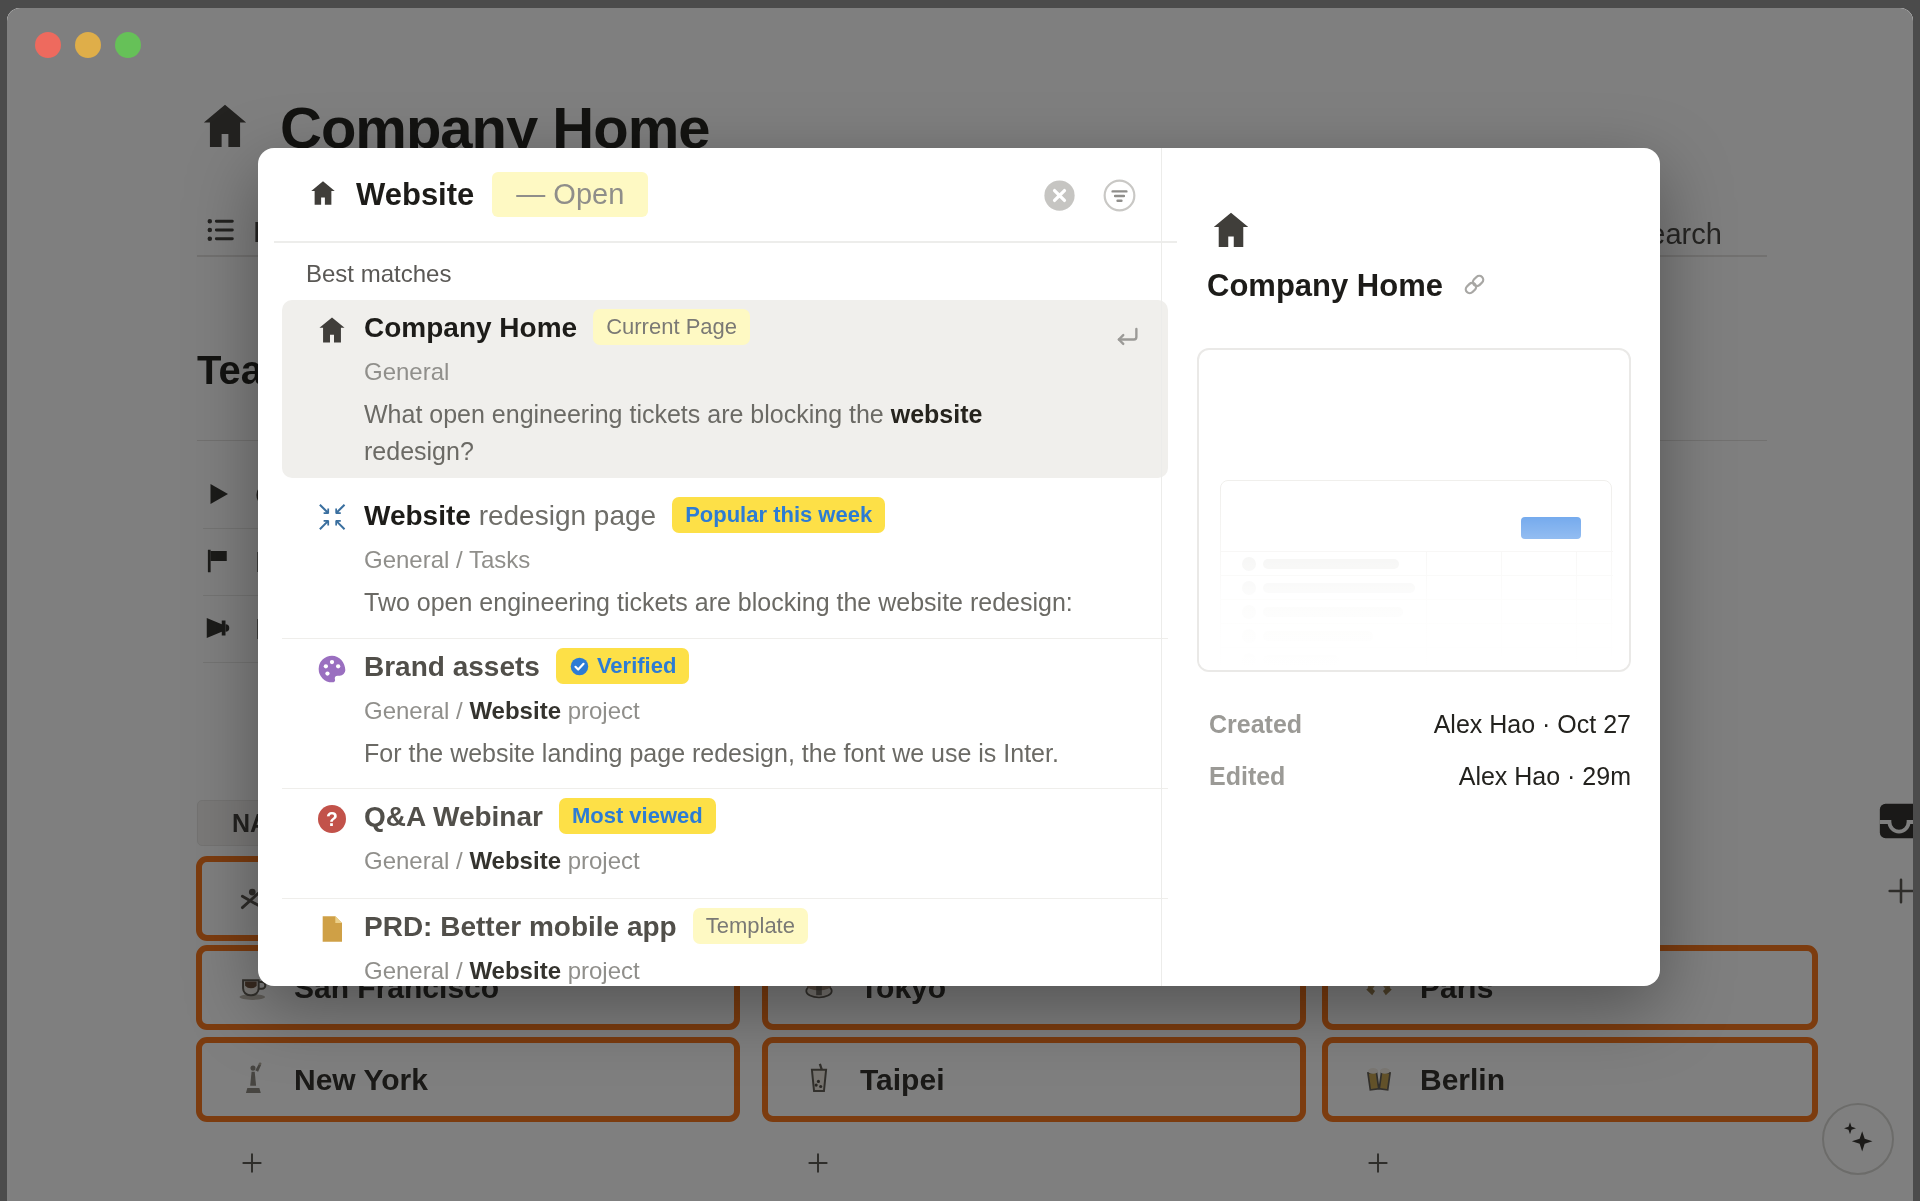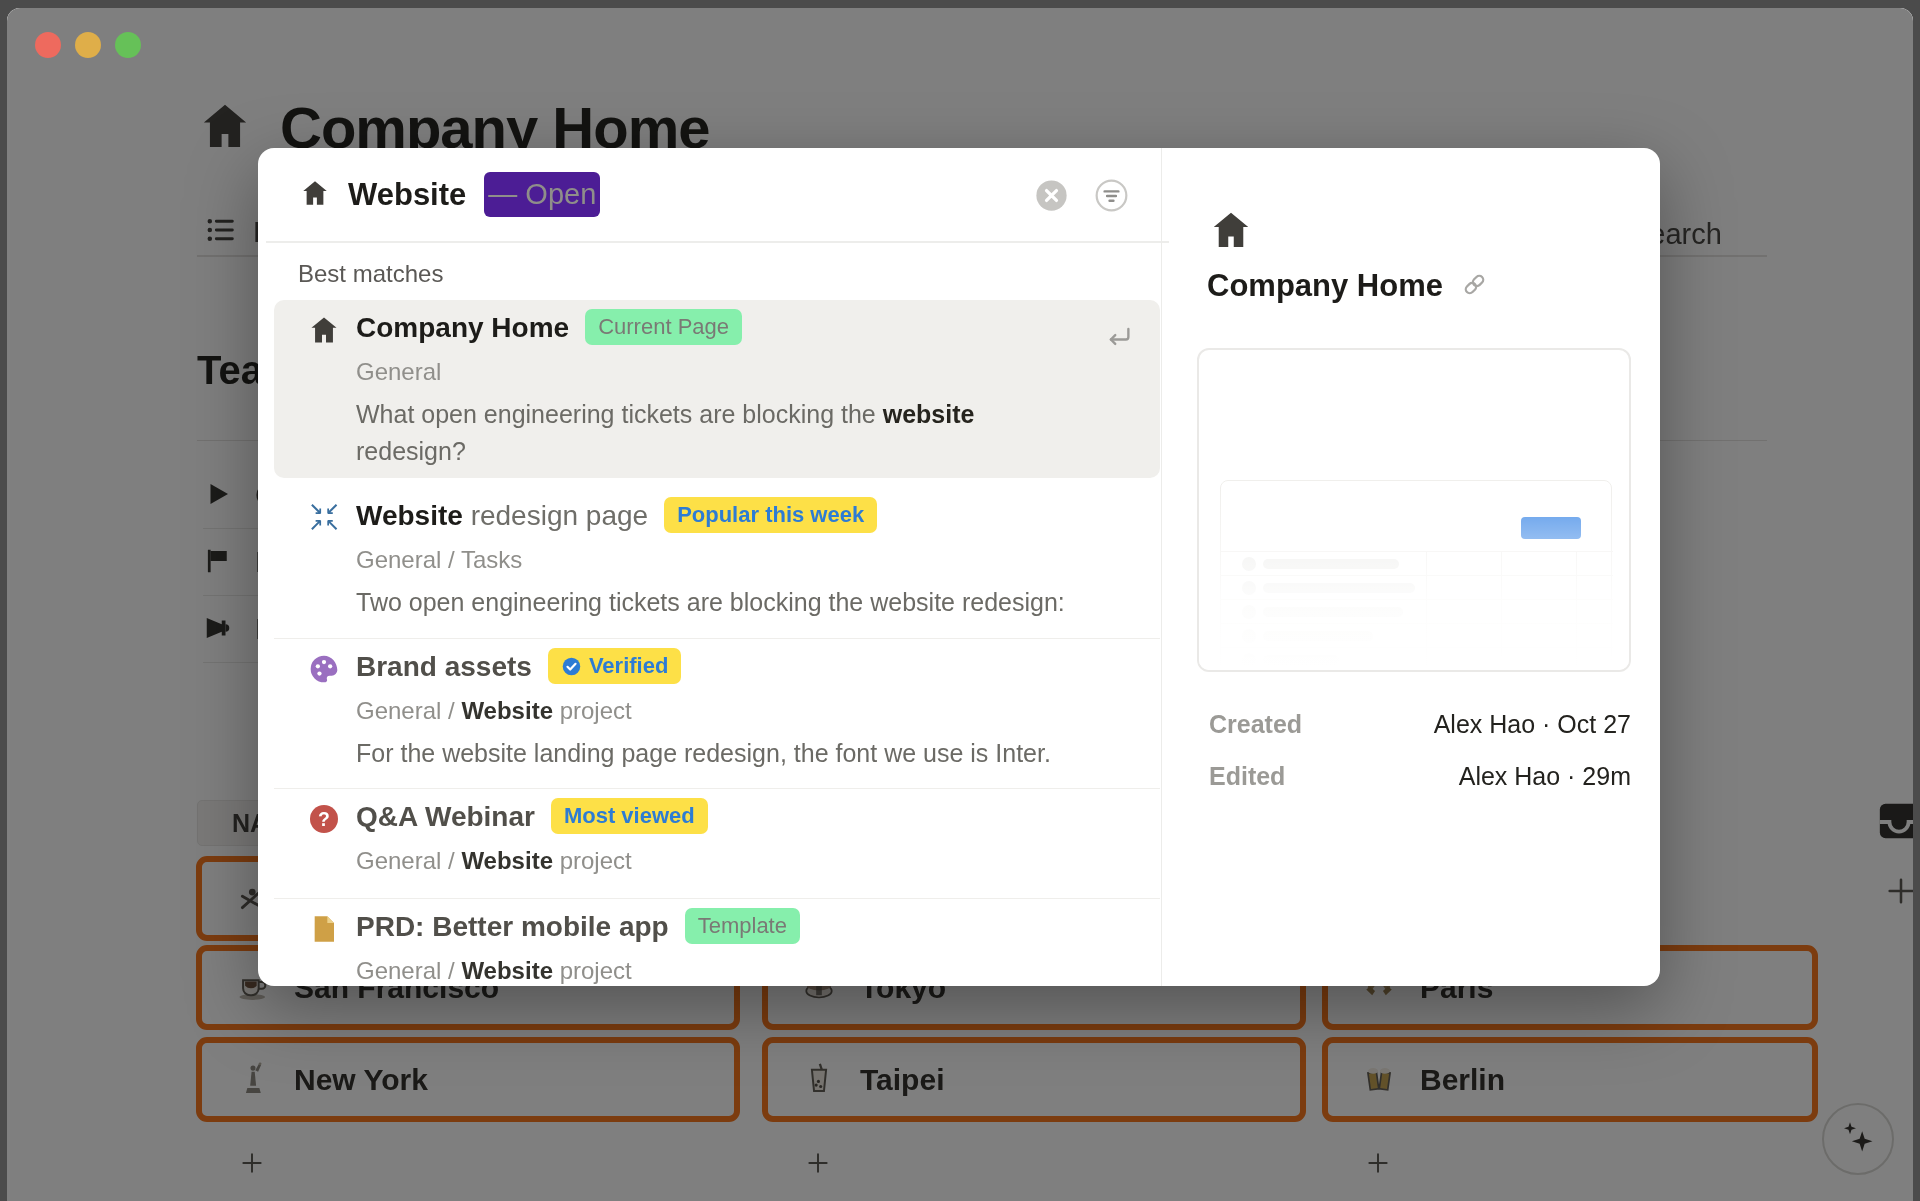--- a/index.html
+++ b/index.html
@@ -43,42 +43,42 @@
   .ai-fab svg { width:40px; height:40px; }
 
   
   .overlay { position:absolute; inset:0; background:rgba(10,10,10,0.52); }
   .traffic { position:absolute; left:28px; top:24px; display:flex; gap:14px; }
   .tl { width:26px; height:26px; border-radius:50%; }
 
   
   .modal { position:absolute; left:251px; top:140px; width:1402px; height:838px; background:#fff;
            border-radius:16px; box-shadow:0 22px 70px rgba(0,0,0,0.35); overflow:hidden; }
-  .left-pane { position:absolute; left:8px; top:0; width:903px; height:838px; }
+  .left-pane { position:absolute; left:16px; top:0; width:903px; height:838px; }
   .search-bar { position:absolute; left:0; top:0; width:903px; height:95px; border-bottom:2px solid #ededeb;
                 display:flex; align-items:center; gap:18px; padding-left:34px; }
   .search-bar .icon svg { width:30px; height:30px; }
   .search-query { font-size:31px; font-weight:600; color:#1d1c19; }
-  .search-hint { background:#4c1d95; border-radius:6px; padding:6px 4px; font-size:29px; color:#8f8e8a; }
+  .search-hint { background:#fef9c3; border-radius:6px; padding:6px 24px; font-size:29px; color:#8f8e8a; }
   .bar-btn { position:absolute; top:31px; width:33px; height:33px; cursor:pointer; }
   .bar-btn svg { width:33px; height:33px; }
   .section-label { position:absolute; left:32px; top:112px; font-size:24px; color:#5a5855; font-weight:500; }
   .rrow { position:absolute; left:8px; width:886px; }
   .rrow.divided { border-top:1px solid #efeeeb; }
   .rrow.selected { background:#f0efec; border-radius:10px; }
   .ricon { position:absolute; left:34px; top:14px; }
   .ricon svg, .ricon .ca { width:32px; height:32px; }
   .rtitle { position:absolute; left:82px; top:10px; display:flex; align-items:center; white-space:pre; }
   .rtitle .seg { font-size:28px; }
   .seg.strong { color:#1d1c19; font-weight:700; }
   .seg.muted  { color:#6f6e69; font-weight:500; }
   .seg.semi   { color:#514f4a; font-weight:600; }
   .badge { display:inline-flex; align-items:center; gap:7px; margin-left:16px; padding:5px 13px;
            border-radius:7px; font-size:22px; font-weight:500; position:relative; top:-1px; }
-  .badge.gray { background:#86efac; color:#7a7975; }
+  .badge.gray { background:#fef9c3; color:#7a7975; }
   .badge.blue { background:#fde047; color:#2d7cd4; font-weight:600; }
   .badge .bicon svg { width:21px; height:21px; display:block; }
   .rpath { position:absolute; left:82px; top:58px; font-size:24px; white-space:pre; }
   .seg.pmuted { color:#908f8b; }
   .seg.pbold  { color:#34332e; font-weight:600; }
   .rsnip { position:absolute; left:82px; top:96px; font-size:25px; line-height:37px; color:#6b6a65; }
   .rrow.selected .rsnip { max-width:700px; }
   .rrow:not(.selected) .rsnip { white-space:nowrap; }
   .seg.sbold { color:#26241e; font-weight:600; }
   .rtrail { position:absolute; right:26px; top:22px; }

